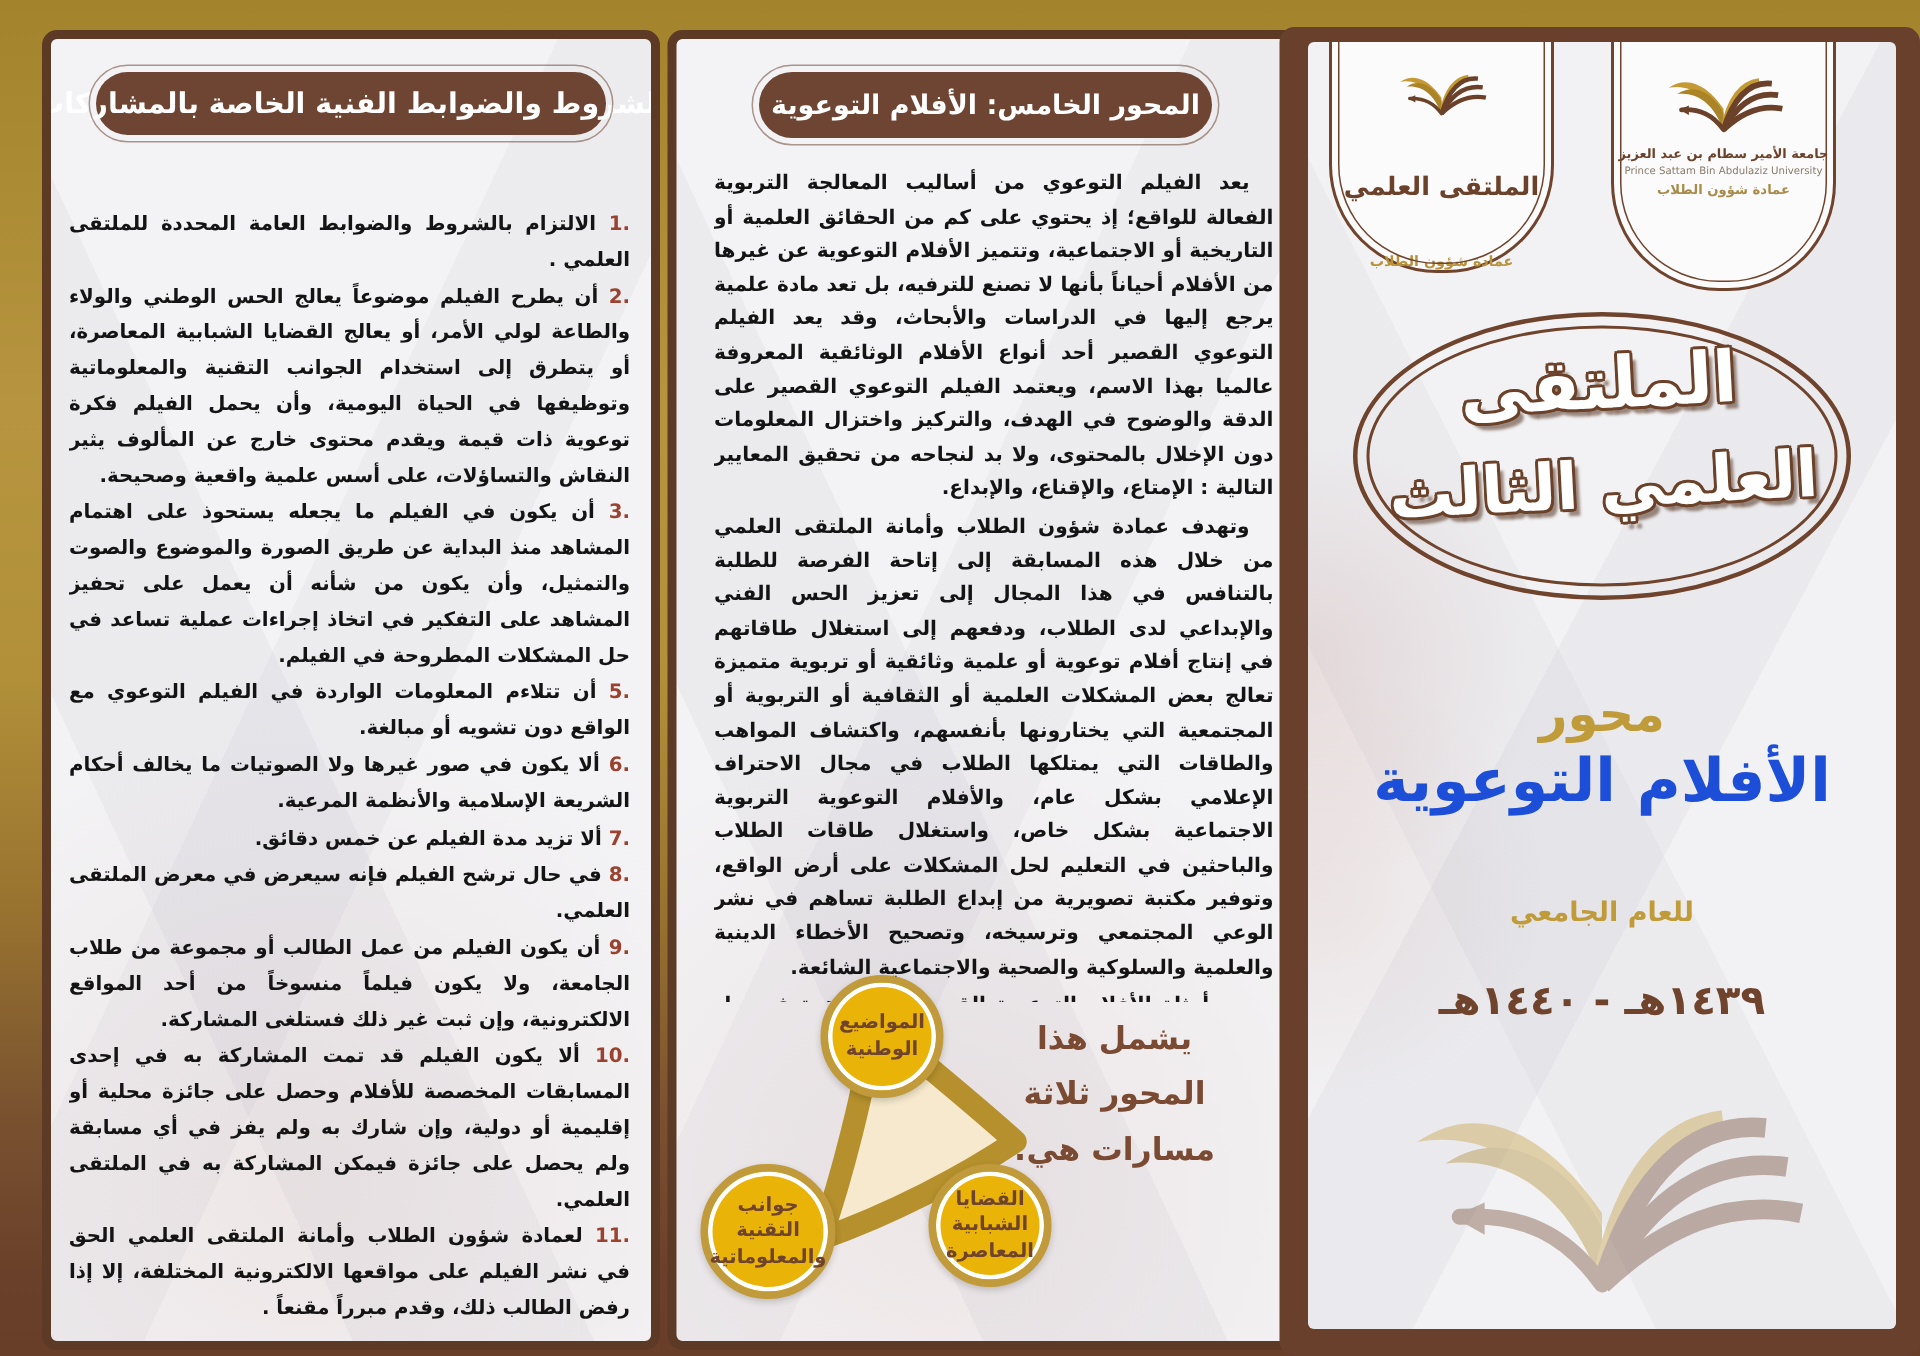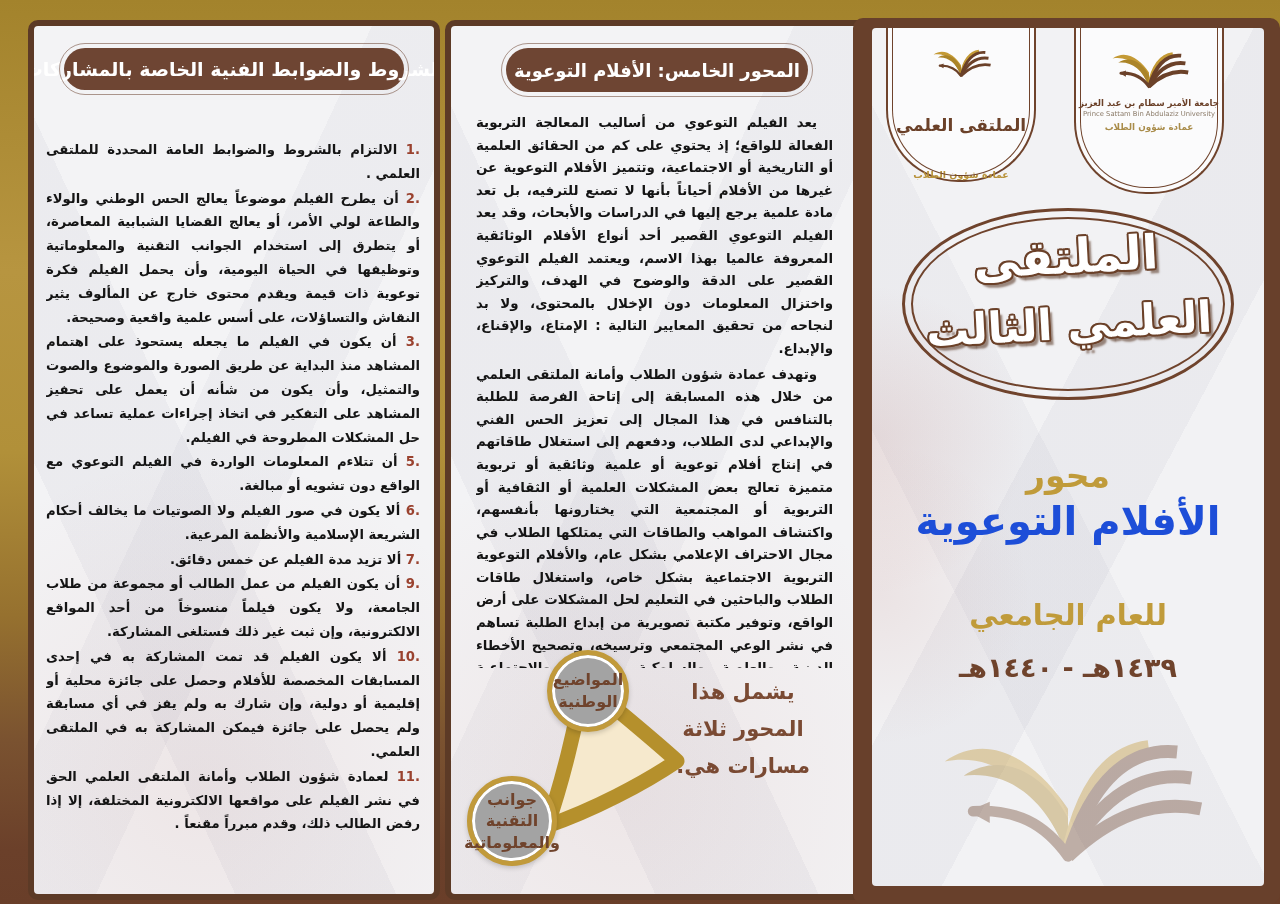--- a/index.html
+++ b/index.html
@@ -19,30 +19,30 @@
   .pill{position:absolute;left:50%;transform:translateX(-50%);background:#6e4533;color:#fff;
         border-radius:30px;outline:1px solid rgba(110,69,51,.55);outline-offset:4px;
         display:flex;align-items:center;justify-content:center;font-weight:bold;white-space:nowrap;}
   .left-pill{top:22px;width:340px;height:42px;font-size:19px;}
   .mid-pill{top:22px;width:302px;height:44px;font-size:18px;}
   
   .cond-list{position:absolute;right:14px;left:12px;top:112px;bottom:8px;direction:rtl;text-align:justify;overflow:hidden;}
   .cond-item{font-size:13.2px;line-height:23.8px;font-weight:bold;color:#141414;margin-bottom:1px;}
   .cond-num{color:#9a422f;font-weight:bold;}
   
-  .mid-body{position:absolute;right:30px;left:14px;top:86px;height:556px;direction:rtl;text-align:justify;overflow:hidden;margin-left:11px;}
+  .mid-body{position:absolute;right:14px;left:14px;top:86px;height:556px;direction:rtl;text-align:justify;overflow:hidden;margin-left:11px;}
   .mid-p{margin:0 0 3px 0;font-size:13.4px;line-height:22.6px;font-weight:bold;color:#141414;text-indent:16px;}
   
   .tracks-intro{position:absolute;right:40px;top:648px;width:160px;font-size:21px;line-height:37px;
         font-weight:bold;color:#7a4a33;text-align:center;}
   .tri-svg{position:absolute;left:54px;top:628px;width:202px;height:198px;}
-  .track-circle{position:absolute;border-radius:50%;background:#a3a3a3;border:5px solid #c19a3b;
+  .track-circle{position:absolute;border-radius:50%;background:#eab308;border:5px solid #c19a3b;
         box-shadow:inset 0 0 0 3px #fff,0 2px 5px rgba(0,0,0,.18);
         display:flex;align-items:center;justify-content:center;text-align:center;
-        color:#6f432c;font-weight:bold;font-size:16px;line-height:1.35;z-index:3;}
+        color:#6f432c;font-weight:bold;font-size:13px;line-height:1.35;z-index:3;}
   .tc-top{left:96px;top:624px;width:72px;height:72px;}
   .tc-right{left:168px;top:750px;width:72px;height:72px;}
   .tc-left{left:16px;top:750px;width:80px;height:80px;}
   
   .cover-block{position:absolute;left:853px;top:18px;width:427px;height:886px;background:#68402b;border-radius:10px;}
   .cover-panel{position:absolute;left:872px;top:28px;width:392px;height:858px;background:#f2f2f4;border-radius:4px;overflow:hidden;}
   .cover-panel .panel-bg{background:
           radial-gradient(circle at 0% 48%, rgba(175,95,85,.14), transparent 26%),
           radial-gradient(circle at 2% 66%, rgba(175,95,85,.10), transparent 22%),
           linear-gradient(118deg, transparent 45%, rgba(110,110,140,.06) 45%, rgba(110,110,140,.06) 62%, transparent 62%),
@@ -61,21 +61,21 @@
   .badge{position:absolute;left:30px;top:180px;width:326px;height:186px;border:3px solid #6f432c;border-radius:50%;}
   .badge-inner{position:absolute;inset:6px;border:2px solid #6f432c;border-radius:50%;}
   .badge-text{position:absolute;inset:0;transform:rotate(-3deg);text-align:center;color:#fff;font-weight:bold;
         text-shadow:2px 0 0 #6b4129,-2px 0 0 #6b4129,0 2px 0 #6b4129,0 -2px 0 #6b4129,
                     1.6px 1.6px 0 #6b4129,-1.6px 1.6px 0 #6b4129,1.6px -1.6px 0 #6b4129,-1.6px -1.6px 0 #6b4129,
                     4px 5px 2px rgba(80,45,25,.55);}
   .badge-l1{position:absolute;top:18px;width:100%;font-size:47px;}
   .badge-l2{position:absolute;top:88px;width:100%;font-size:43px;}
   .axis-label{position:absolute;top:428px;width:100%;text-align:center;font-size:33px;font-weight:bold;color:#c09b3a;}
   .axis-title{position:absolute;top:470px;width:100%;text-align:center;font-size:40px;font-weight:bold;color:#1d4ed8;}
-  .year-label{position:absolute;top:570px;width:100%;text-align:center;font-size:29px;font-weight:bold;color:#c09b3a;padding-left:20px;}
+  .year-label{position:absolute;top:570px;width:100%;text-align:center;font-size:18px;font-weight:bold;color:#c09b3a;padding-left:20px;}
   .year-value{position:absolute;top:624px;width:100%;text-align:center;font-size:27px;font-weight:bold;color:#6f432c;}
   .watermark{position:absolute;left:40px;top:686px;width:312px;height:166px;opacity:.38;}
 </style>
 </head>
 <body>
 
 <svg width="0" height="0" style="position:absolute" aria-hidden="true">
   <defs>
     <g id="open-book">
       <path d="M60,60 C48,30 30,16 8,20 C28,6 48,22 60,40 Z" fill="#c49a35"></path>
@@ -95,22 +95,23 @@
   <div class="panel left-panel">
     <div class="panel-bg"></div>
     <div class="pill left-pill">
       <span>الشروط والضوابط الفنية الخاصة بالمشاركات</span>
     </div>
     <div class="cond-list">
         <div class="cond-item"><span class="cond-num" dir="ltr">1.</span><span class="cond-text"> الالتزام بالشروط والضوابط العامة المحددة للملتقى العلمي .</span></div>
         <div class="cond-item"><span class="cond-num" dir="ltr">2.</span><span class="cond-text"> أن يطرح الفيلم موضوعاً يعالج الحس الوطني والولاء والطاعة لولي الأمر، أو يعالج القضايا الشبابية المعاصرة، أو يتطرق إلى استخدام الجوانب التقنية والمعلوماتية وتوظيفها في الحياة اليومية، وأن يحمل الفيلم فكرة توعوية ذات قيمة ويقدم محتوى خارج عن المألوف يثير النقاش والتساؤلات، على أسس علمية واقعية وصحيحة.</span></div>
         <div class="cond-item"><span class="cond-num" dir="ltr">3.</span><span class="cond-text"> أن يكون في الفيلم ما يجعله يستحوذ على اهتمام المشاهد منذ البداية عن طريق الصورة والموضوع والصوت والتمثيل، وأن يكون من شأنه أن يعمل على تحفيز المشاهد على التفكير في اتخاذ إجراءات عملية تساعد في حل المشكلات المطروحة في الفيلم.</span></div>
         <div class="cond-item"><span class="cond-num" dir="ltr">5.</span><span class="cond-text"> أن تتلاءم المعلومات الواردة في الفيلم التوعوي مع الواقع دون تشويه أو مبالغة.</span></div>
-        <div class="cond-item"><span class="cond-num" dir="ltr">6.</span><span class="cond-text"> ألا يكون في صور الفيلم ولا الصوتيات ما يخالف أحكام الشريعة الإسلامية والأنظمة المرعية.</span></div>
+        <div class="cond-item"><span class="cond-num" dir="ltr">6.</span><span class="cond-text"> ألا يكون في صور غيرها ولا الصوتيات ما يخالف أحكام الشريعة الإسلامية والأنظمة المرعية.</span></div>
         <div class="cond-item"><span class="cond-num" dir="ltr">7.</span><span class="cond-text"> ألا تزيد مدة الفيلم عن خمس دقائق.</span></div>
+        <div class="cond-item"><span class="cond-num" dir="ltr">8.</span><span class="cond-text"> في حال ترشح الفيلم فإنه سيعرض في معرض الملتقى العلمي.</span></div>
         <div class="cond-item"><span class="cond-num" dir="ltr">9.</span><span class="cond-text"> أن يكون الفيلم من عمل الطالب أو مجموعة من طلاب الجامعة، ولا يكون فيلماً منسوخاً من أحد المواقع الالكترونية، وإن ثبت غير ذلك فستلغى المشاركة.</span></div>
         <div class="cond-item"><span class="cond-num" dir="ltr">10.</span><span class="cond-text"> ألا يكون الفيلم قد تمت المشاركة به في إحدى المسابقات المخصصة للأفلام وحصل على جائزة محلية أو إقليمية أو دولية، وإن شارك به ولم يفز في أي مسابقة ولم يحصل على جائزة فيمكن المشاركة به في الملتقى العلمي.</span></div>
         <div class="cond-item"><span class="cond-num" dir="ltr">11.</span><span class="cond-text"> لعمادة شؤون الطلاب وأمانة الملتقى العلمي الحق في نشر الفيلم على مواقعها الالكترونية المختلفة، إلا إذا رفض الطالب ذلك، وقدم مبرراً مقنعاً .</span></div>
       </div>
   </div>
 
   <div class="panel mid-panel">
     <div class="panel-bg"></div>
     <div class="pill mid-pill">
       <span>المحور الخامس: الأفلام التوعوية</span>
@@ -122,20 +123,23 @@
       </div>
 
     <div class="tracks-intro">يشمل هذا المحور ثلاثة مسارات هي:</div>
 
     <svg class="tri-svg" viewBox="0 0 202 198">
       <path d="M78,26 C72,70 56,132 42,172 C88,156 138,130 172,107 C140,78 104,50 78,26 Z" fill="#f6e9cd" stroke="#b5902c" stroke-width="15" stroke-linejoin="round"></path>
     </svg>
 
     <div class="track-circle tc-top">
       <span>المواضيع الوطنية</span>
+    </div>
+    <div class="track-circle tc-right">
+      <span>القضايا الشبابية المعاصرة</span>
     </div>
     <div class="track-circle tc-left">
       <span>جوانب التقنية والمعلوماتية</span>
     </div>
   </div>
 
   <div class="cover-block"></div>
   <div class="cover-panel">
     <div class="panel-bg"></div>
 

